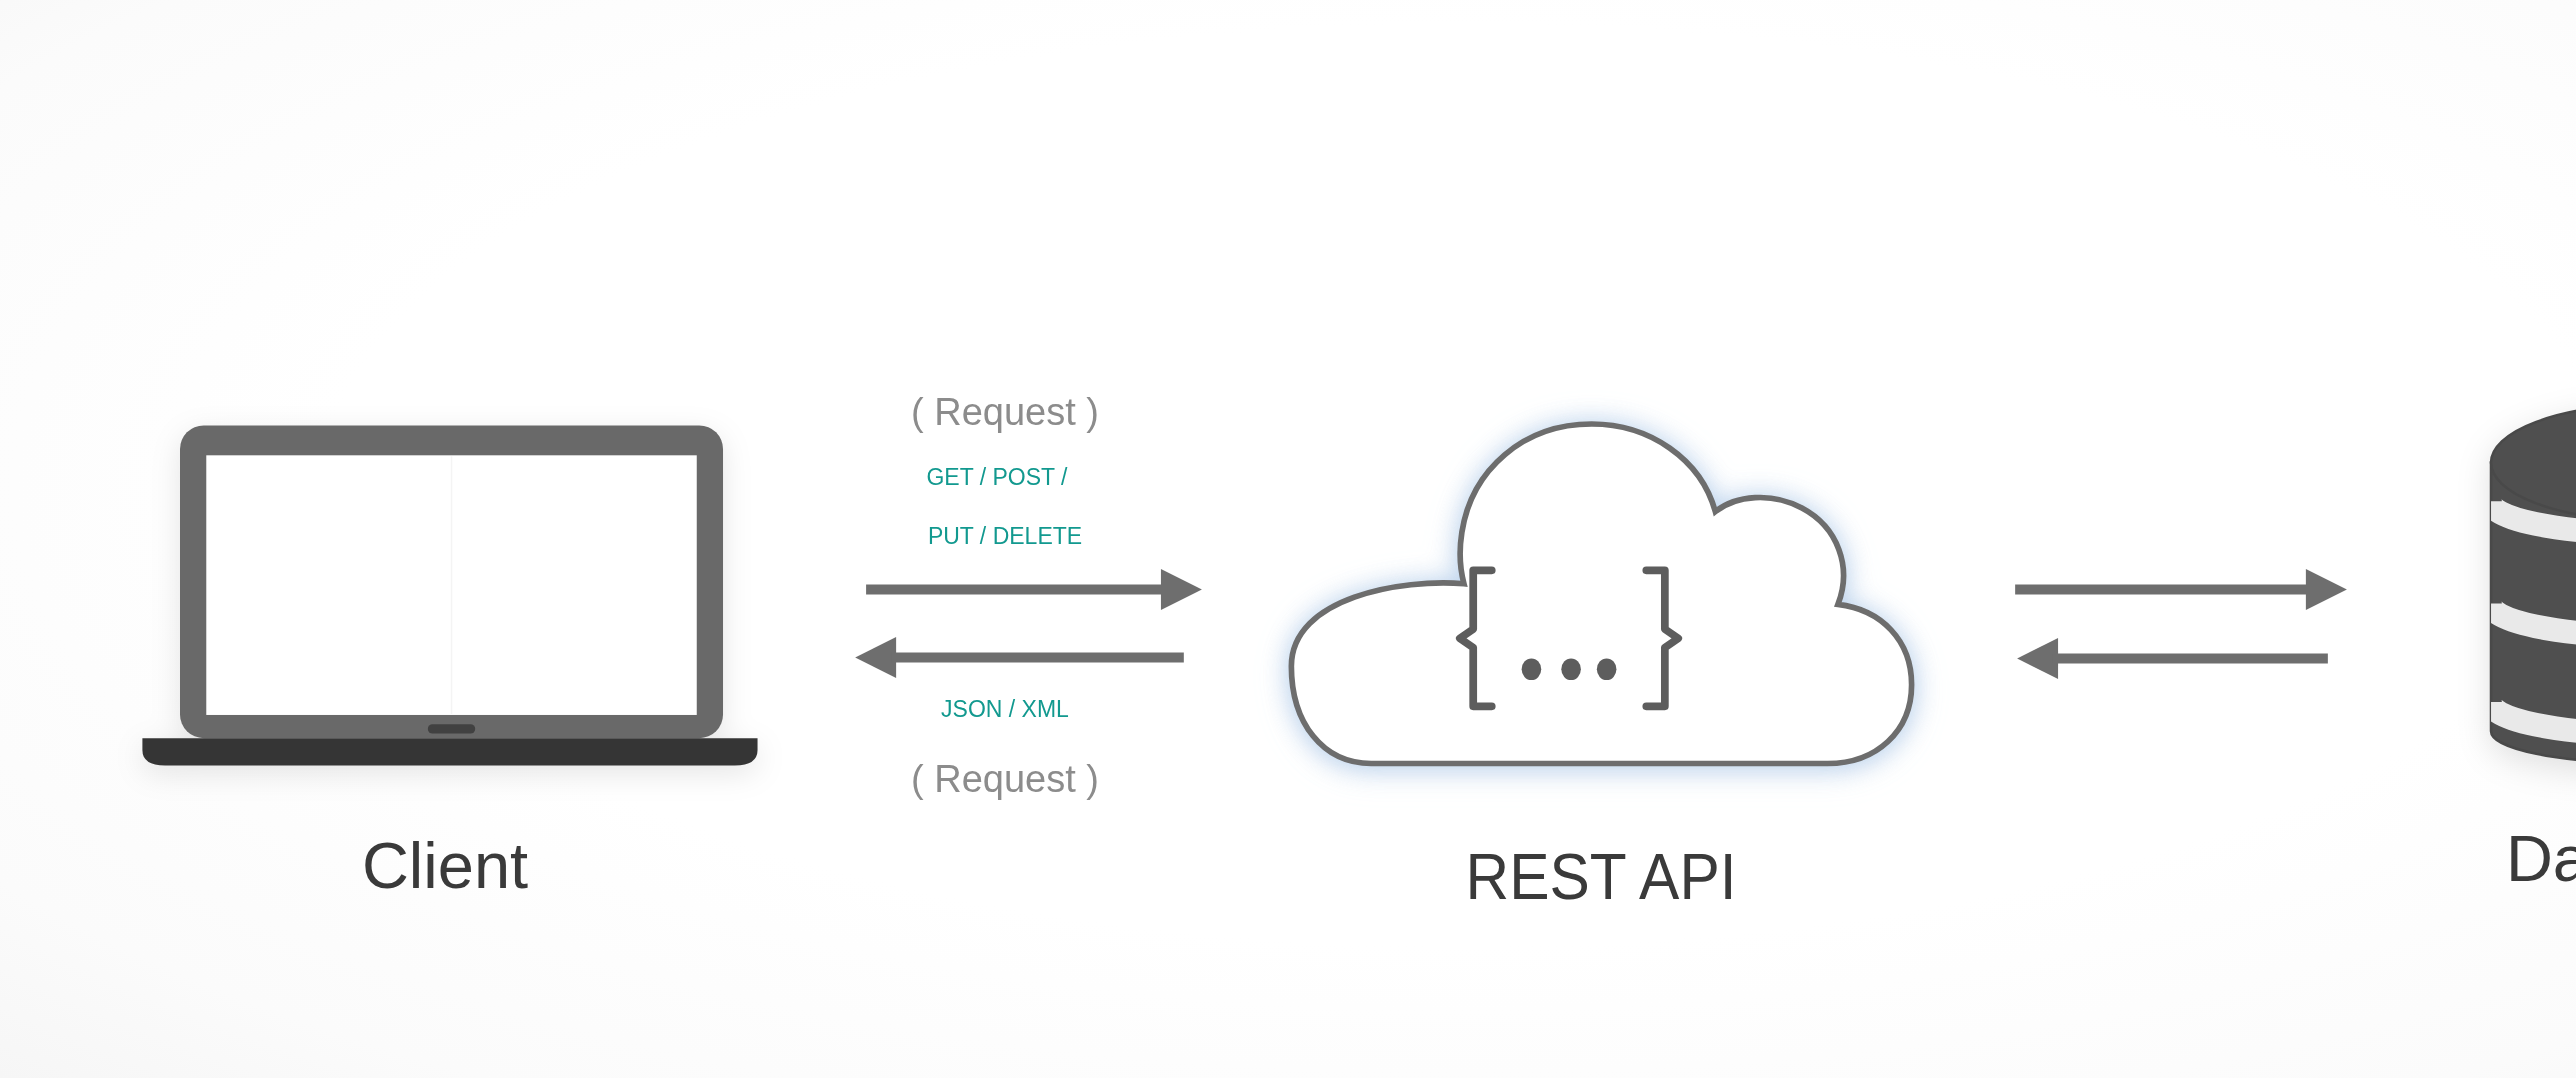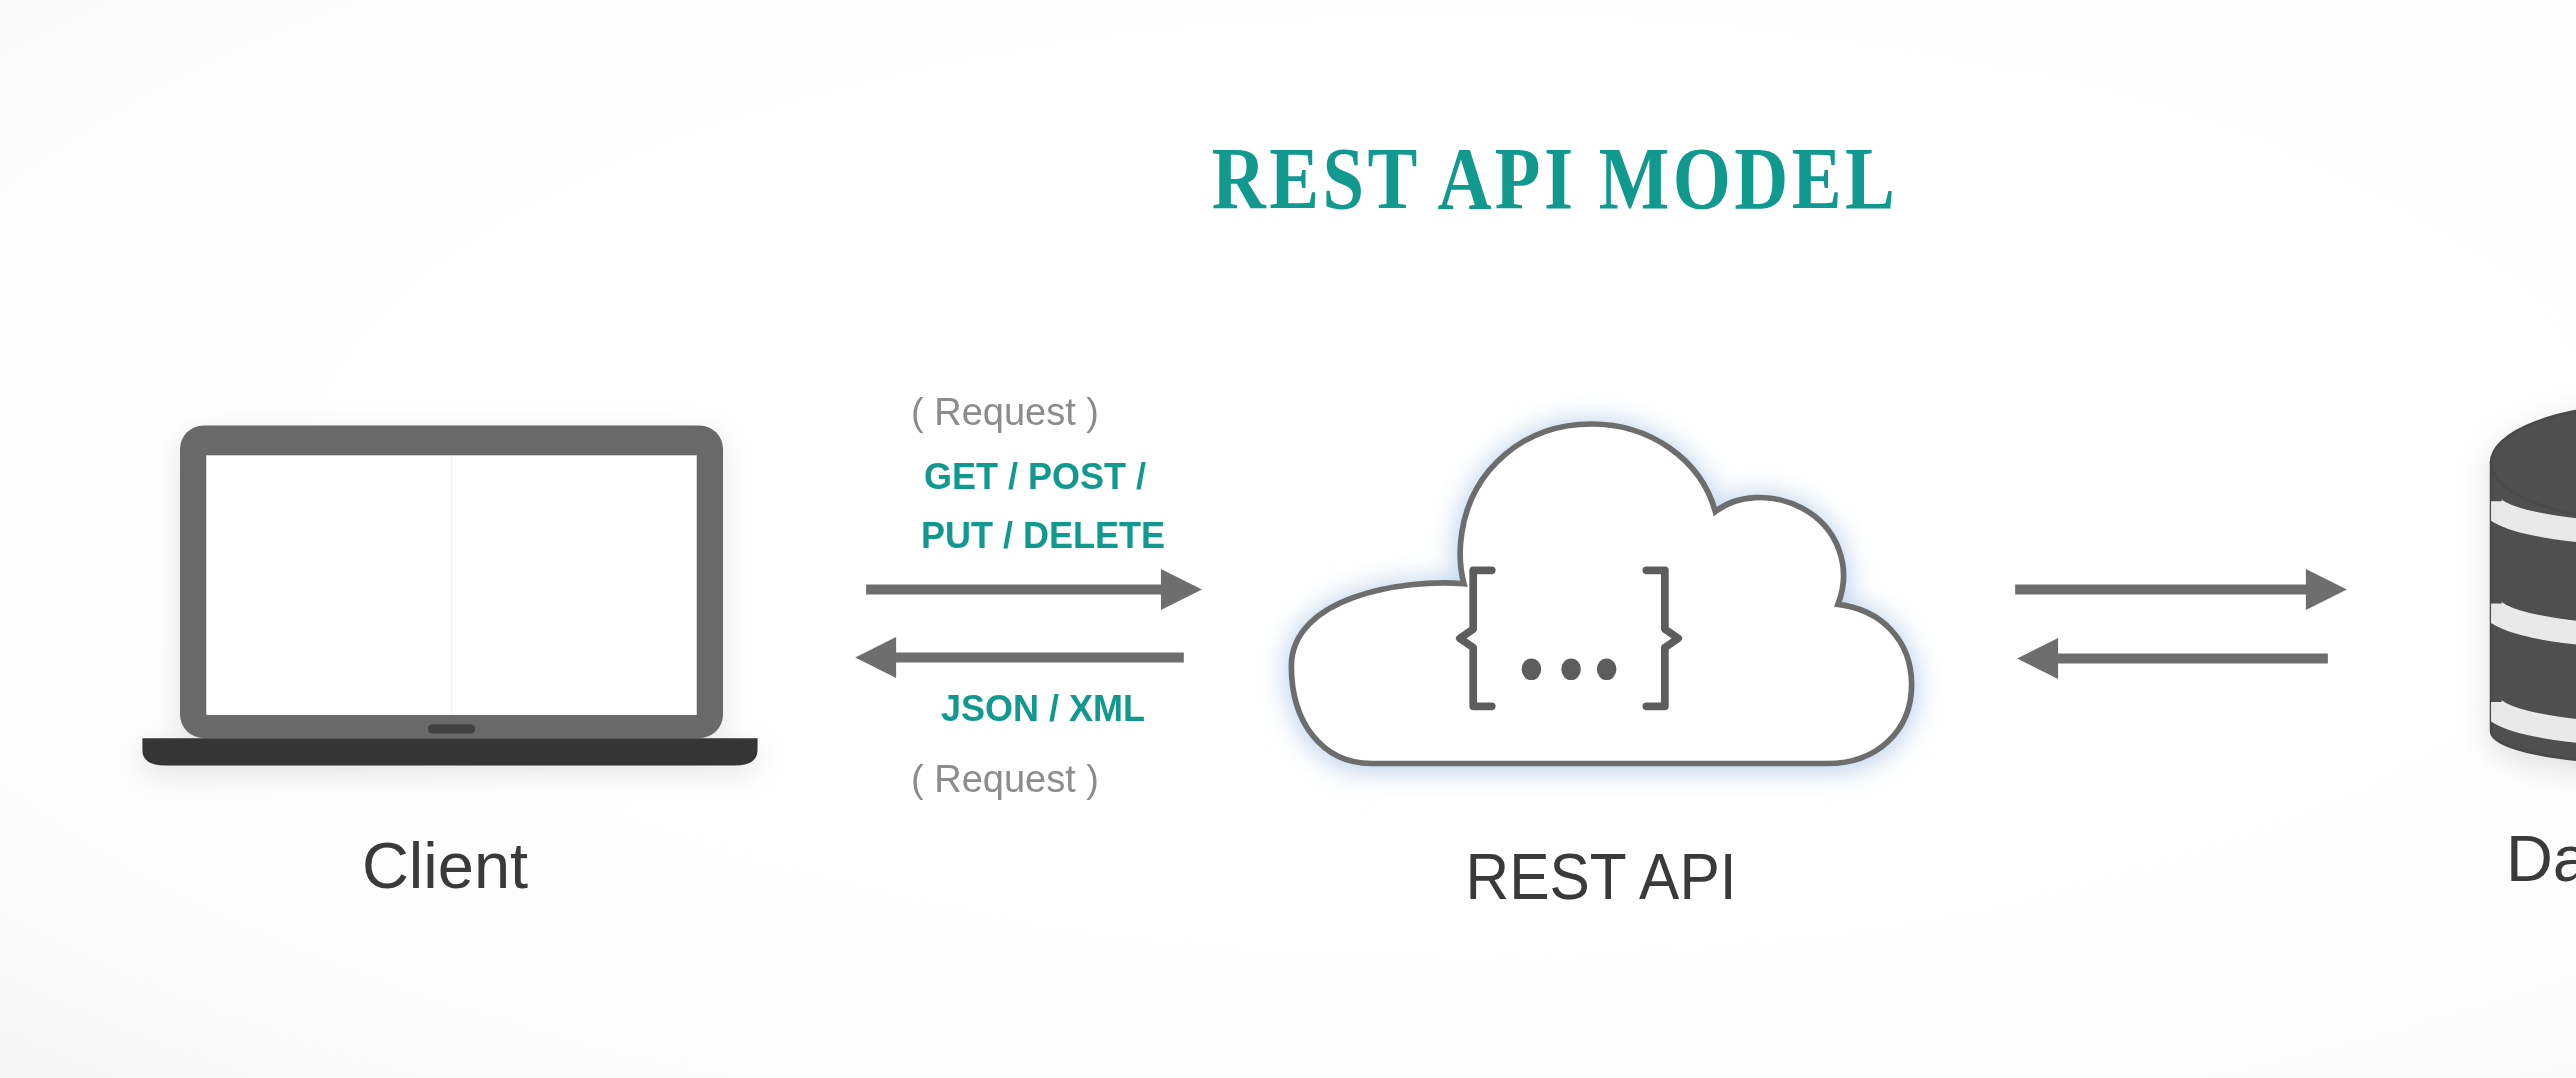--- a/index.html
+++ b/index.html
@@ -38,38 +38,34 @@
     white-space:nowrap;
     text-align:right;
   }
   .cond{display:inline-block;transform:scaleX(0.93);transform-origin:center;}
   .annotation{
     font-size:38px;
     color:var(--gray_annotation);
     white-space:nowrap;
   }
   .methods{
-    font-size:36px;
-    font-weight:bold;
+    font-size:23px;
+    font-weight:normal;
     color:var(--teal);
     white-space:nowrap;
-    margin-left:38px;
   }
   .laptop-svg{filter:drop-shadow(0 8.2px 14.4px rgba(0,0,0,0.10));}
   .cloud-svg{filter:drop-shadow(0 0 13.4px rgba(168,198,232,0.65)) drop-shadow(0 6.2px 10.3px rgba(170,195,225,0.35));}
   .db-svg{filter:drop-shadow(0 9.3px 16.5px rgba(0,0,0,0.12));}
 </style>
 </head>
 <body>
 
 <div id="canvas">
 
-  <div class="abs center title" style="left:1555px;top:178px;">
-    <span class="title-inner">REST API MODEL</span>
-  </div>
 
   <svg class="abs laptop-svg" style="left:129px;top:412px;" width="644" height="371" viewBox="0 0 1250 720">
     <rect x="99" y="26" width="1054" height="607" rx="46" fill="var(--laptop_body)"></rect>
     <rect x="150" y="84" width="952" height="504" fill="#ffffff"></rect>
     <line x1="626" y1="86" x2="626" y2="586" stroke="rgba(0,0,0,0.045)" stroke-width="3"></line>
     <rect x="580" y="606" width="92" height="18" rx="9" fill="#414141"></rect>
     <path d="M 26 633 L 1220 633 L 1220 656 Q 1220 686 1176 686 L 70 686 Q 26 686 26 656 Z" fill="var(--laptop_base)"></path>
   </svg>
   <div class="abs center node-label" style="left:445px;top:865px;">Client</div>
 

